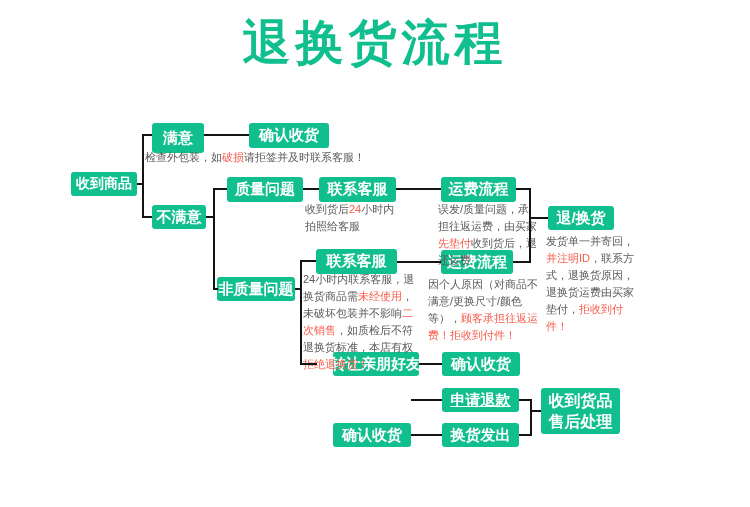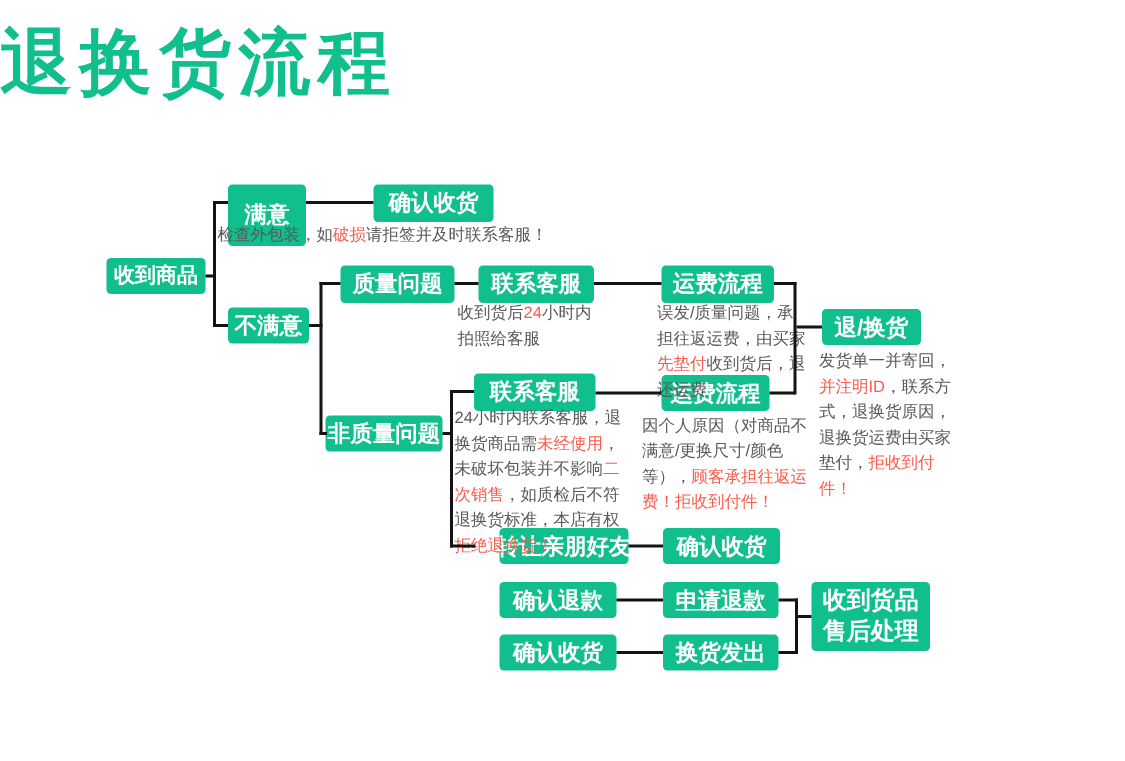--- a/index.html
+++ b/index.html
@@ -15,20 +15,21 @@
   }
   .canvas{
     position:relative;
     width:750px;height:507px;
     background:#ffffff;
     overflow:hidden;
   }
   .title{
     position:absolute;
     left:0;top:14px;width:750px;
+    text-align:center;
     font-size:48px;
     font-weight:bold;
     letter-spacing:5px;
     color:var(--green);
     line-height:58px;
   }
   .fbox{
     position:absolute;
     background:var(--green);
     color:#ffffff;
@@ -58,33 +59,32 @@
   .vl{position:absolute;width:2px;background:var(--line);}
 </style>
 </head>
 <body>
 
 <div class="canvas">
 
   <div class="title">退换货流程</div>
 
   <div class="fbox" style="left:71px;top:172px;width:66px;height:24px;font-size:14px;">收到商品</div>
-  <div class="fbox" style="left:152px;top:123px;width:52px;height:41px;">满意</div>
+  <div class="fbox" style="left:152px;top:123px;width:52px;height:30px;">满意</div>
   <div class="fbox" style="left:249px;top:123px;width:80px;height:25px;">确认收货</div>
   <div class="fbox" style="left:152px;top:205px;width:54px;height:24px;">不满意</div>
   <div class="fbox" style="left:227px;top:177px;width:76px;height:25px;">质量问题</div>
   <div class="fbox" style="left:319px;top:177px;width:77px;height:25px;">联系客服</div>
   <div class="fbox" style="left:441px;top:177px;width:75px;height:25px;">运费流程</div>
   <div class="fbox" style="left:548px;top:206px;width:66px;height:24px;">退/换货</div>
   <div class="fbox" style="left:316px;top:249px;width:81px;height:25px;">联系客服</div>
   <div class="fbox" style="left:441px;top:250px;width:72px;height:24px;">运费流程</div>
   <div class="fbox" style="left:217px;top:277px;width:78px;height:24px;">非质量问题</div>
   <div class="fbox" style="left:333px;top:352px;width:86px;height:24px;text-align:right;">转让亲朋好友</div>
   <div class="fbox" style="left:442px;top:352px;width:78px;height:24px;">确认收货</div>
-  <div class="fbox" style="left:333px;top:388px;width:78px;height:24px;">确认退款</div>
   <div class="fbox" style="left:442px;top:388px;width:77px;height:24px;text-decoration:underline;">申请退款</div>
   <div class="fbox" style="left:333px;top:423px;width:78px;height:24px;">确认收货</div>
   <div class="fbox" style="left:442px;top:423px;width:77px;height:24px;">换货发出</div>
   <div class="fbox two-line" style="left:541px;top:388px;width:79px;height:46px;">
     <span>收到货品</span>
     <span>售后处理</span>
   </div>
 
   <div class="note nowrap" style="left:145px;top:149px;"><span>检查外包装，如</span><span class="red">破损</span><span>请拒签并及时联系客服！</span></div>
   <div class="note" style="left:305px;top:201px;width:90px;"><span>收到货后</span><span class="red">24</span><span>小时内拍照给客服</span></div>

